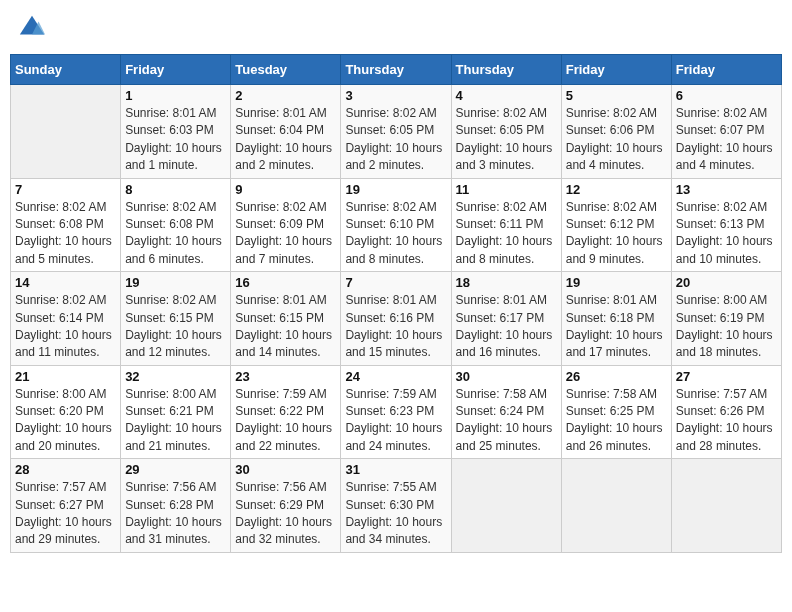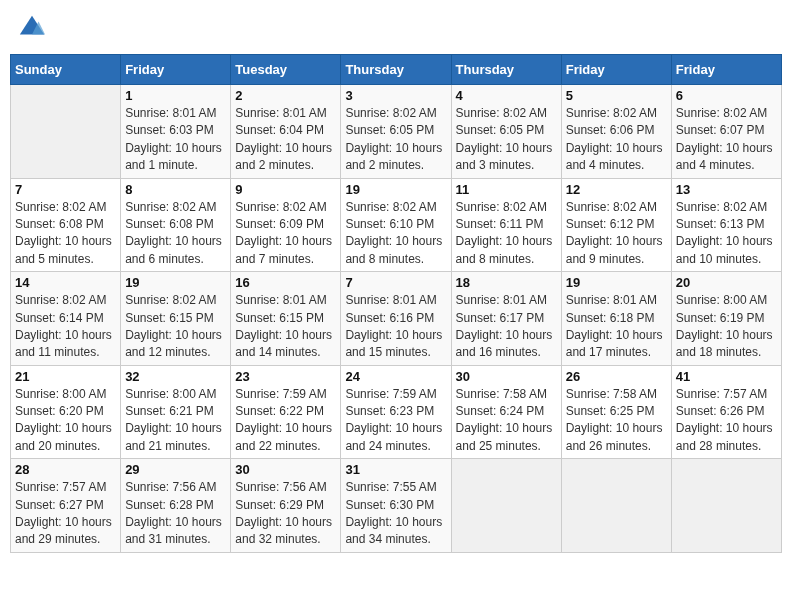--- a/index.html
+++ b/index.html
@@ -228,21 +228,21 @@
         </td>
         <td>
           <div class="day-number">30</div>
           <div class="day-detail">Sunrise: 7:58 AM<br>Sunset: 6:24 PM<br>Daylight: 10 hours and 25 minutes.</div>
         </td>
         <td>
           <div class="day-number">26</div>
           <div class="day-detail">Sunrise: 7:58 AM<br>Sunset: 6:25 PM<br>Daylight: 10 hours and 26 minutes.</div>
         </td>
         <td>
-          <div class="day-number">41</div>
+          <div class="day-number">27</div>
           <div class="day-detail">Sunrise: 7:57 AM<br>Sunset: 6:26 PM<br>Daylight: 10 hours and 28 minutes.</div>
         </td>
       </tr>
       <tr>
         <td>
           <div class="day-number">28</div>
           <div class="day-detail">Sunrise: 7:57 AM<br>Sunset: 6:27 PM<br>Daylight: 10 hours and 29 minutes.</div>
         </td>
         <td>
           <div class="day-number">29</div>

